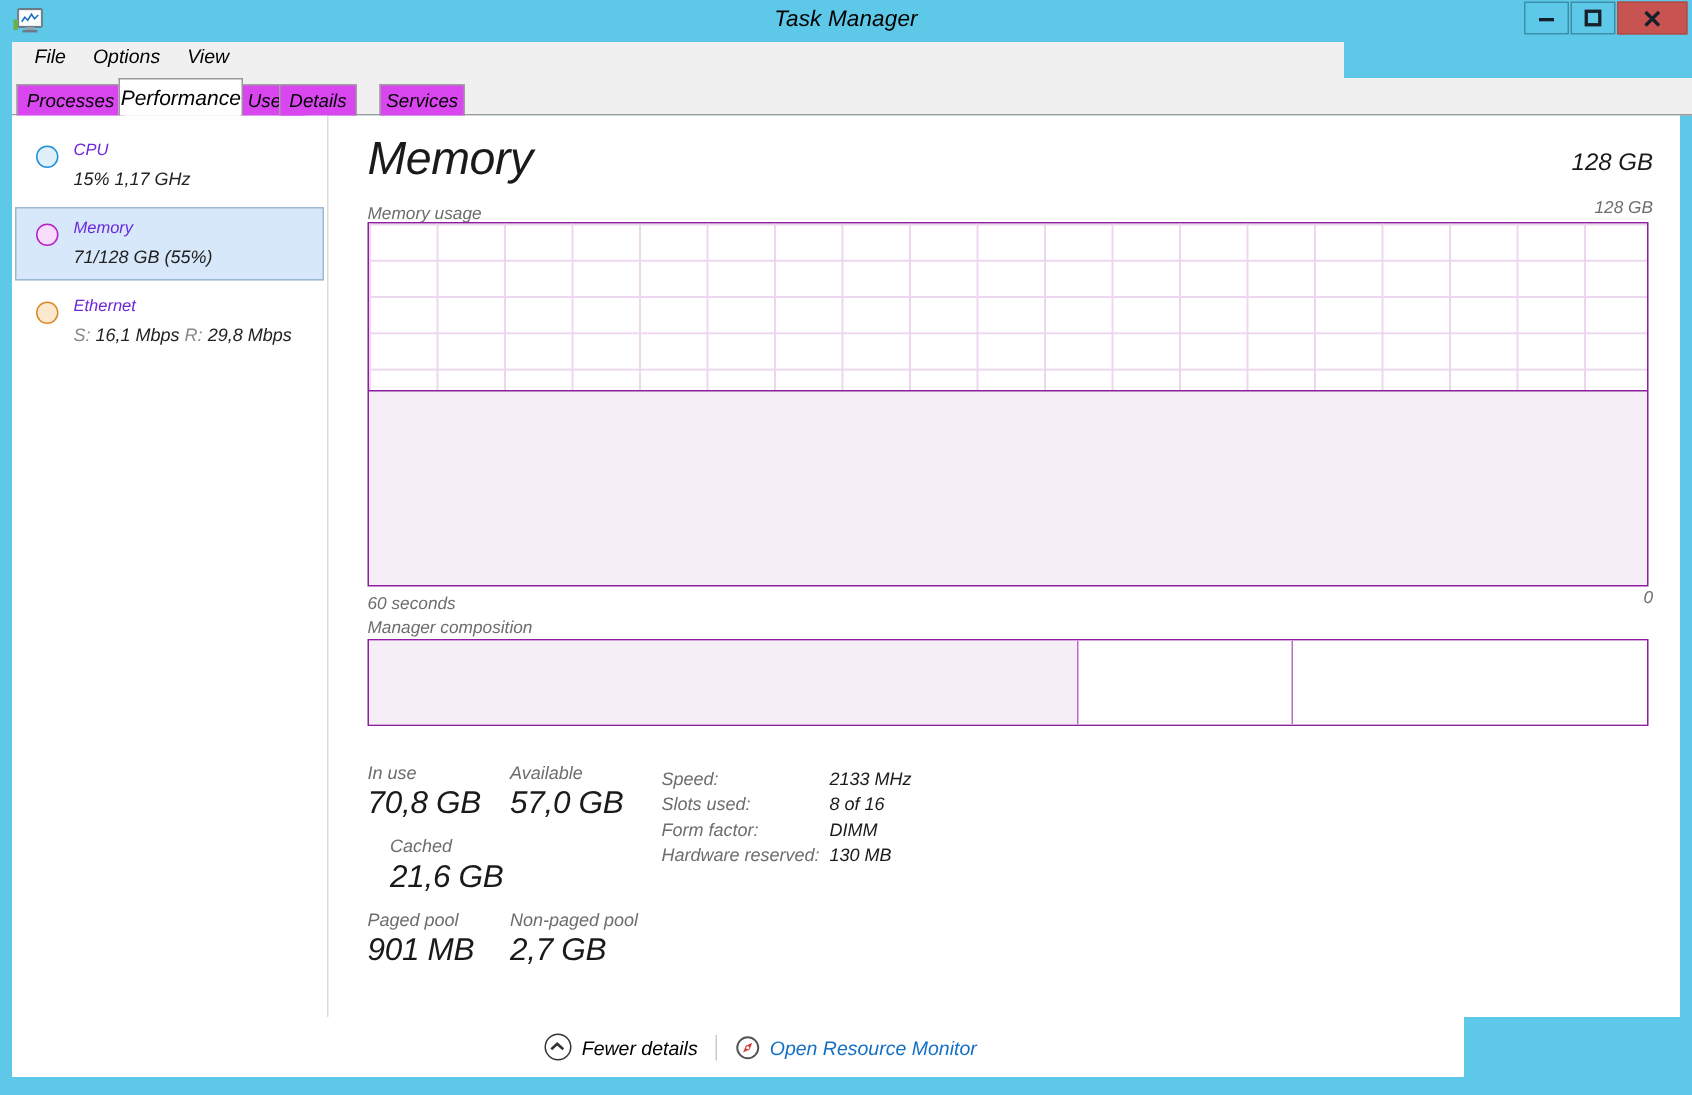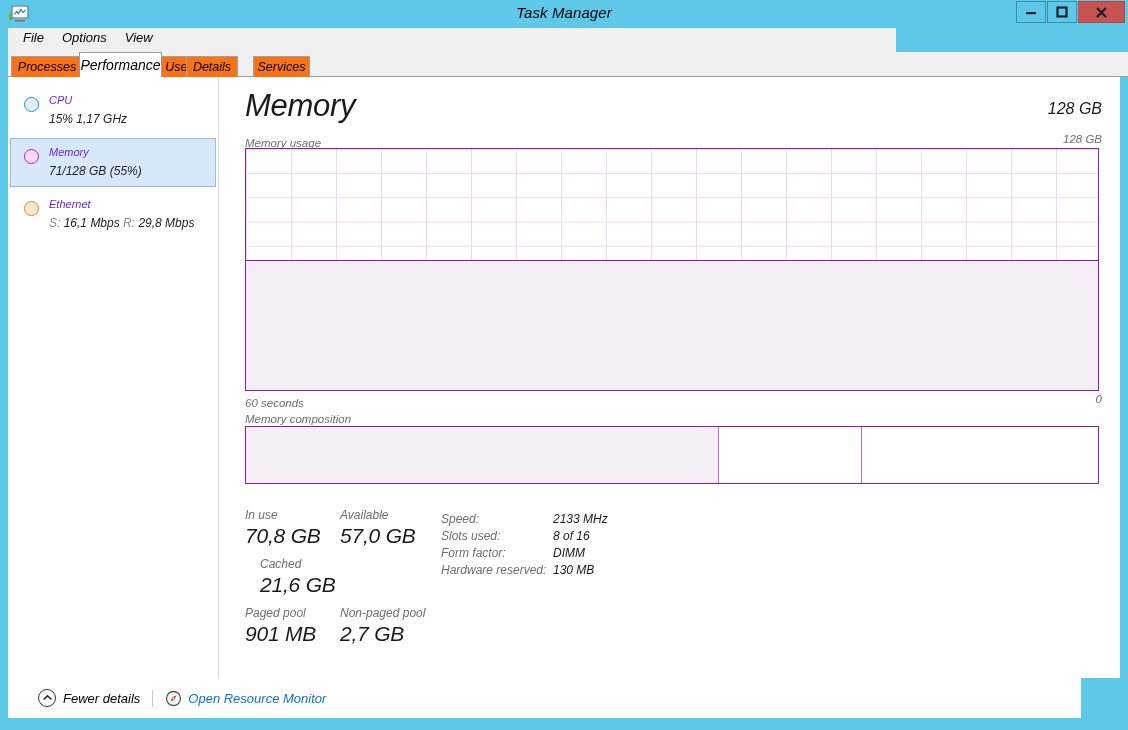--- a/index.html
+++ b/index.html
@@ -67,21 +67,21 @@
     background: #f0f0f0;
   }
   #tabstrip:after {
     content: ""; position: absolute;
     left: 0; bottom: 0; width: 100%; height: 1px;
     background: #999;
   }
   .tab {
     position: absolute; bottom: 0;
     height: 21px;
-    background: #f97316;
+    background: #d946ef;
     border: 1px solid #a0a0a0;
     border-bottom: none;
     font-size: 12.5px; color: #000;
     display: flex; align-items: center; justify-content: center;
     padding: 0 12px;
     z-index: 1;
   }
   .tab.active {
     height: 25px;
     background: #ffffff;
@@ -191,24 +191,25 @@
   .stat-cap   { font-size: 12px; color: #6d6d6d; line-height: 16px; }
   .stat-val   { font-size: 21px; color: #1a1a1a; line-height: 26px; letter-spacing: -0.2px; }
   #stats-right { position: absolute; left: 196px; top: 4px; }
   .sr-row { display: flex; line-height: 17px; }
   .sr-key { width: 112px; font-size: 12px; color: #6d6d6d; }
   .sr-val { font-size: 12px; color: #1a1a1a; }
 
   
   #statusbar {
     position: absolute; left: 8px; top: 678px;
-    width: 1073px; height: 40px;
+    width: 968px; height: 40px;
     background: #ffffff;
     display: flex; align-items: center;
     padding-left: 30px;
+    justify-content: center;
   }
   #fewer-details { display: flex; align-items: center; cursor: default; }
   #chevron-circle {
     width: 18px; height: 18px; border-radius: 50%;
     border: 1.4px solid #333;
     display: flex; align-items: center; justify-content: center;
     margin-right: 7px;
   }
   #fewer-label { font-size: 13px; color: #000; }
   #status-div {
@@ -312,21 +313,21 @@
         <div id="graph-grid"></div>
         <div id="graph-fill" style="height:54%;"></div>
       </div>
 
       <div class="axis-row">
         <span class="axis-left">60 seconds</span>
         <span class="axis-right">0</span>
       </div>
 
       <div class="mini-label-row" style="height:17px;">
-        <span class="mini-label">Memory composition</span>
+        <span class="mini-label">Manager composition</span>
       </div>
 
       <div id="composition">
         <div class="comp-seg" style="width:55.4%;background:#f5eef6;"></div>
         <div class="comp-seg" style="width:16.8%;background:#ffffff;"></div>
         <div class="comp-seg" style="width:27.8%;background:#ffffff;"></div>
       </div>
 
       <div id="stats">
 

